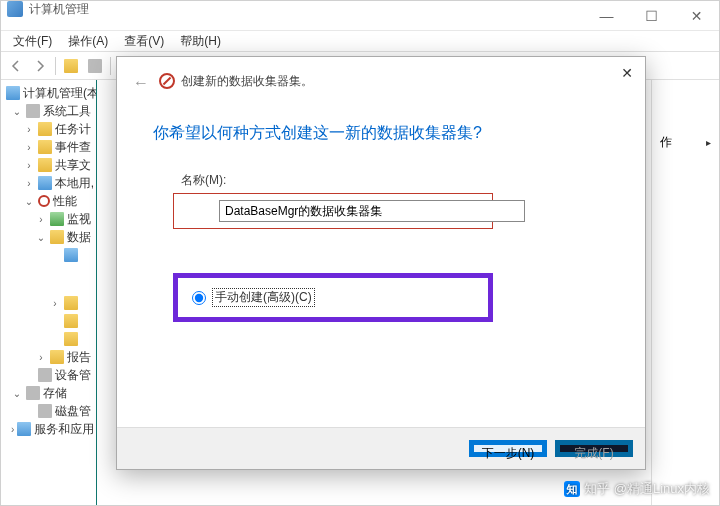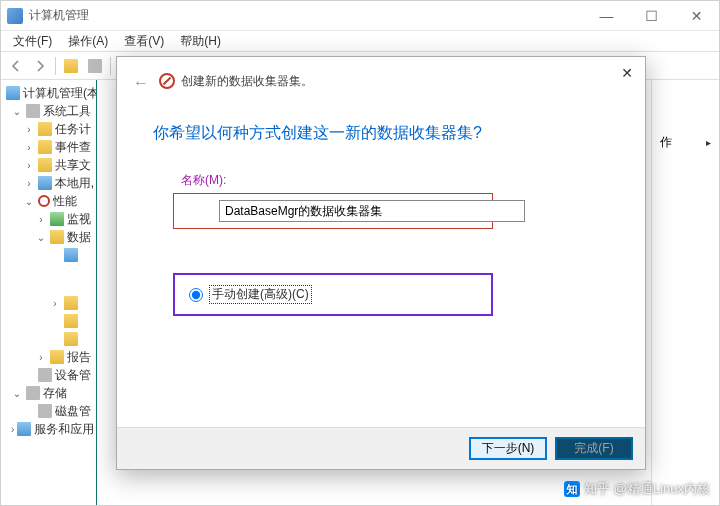--- a/index.html
+++ b/index.html
@@ -19,21 +19,20 @@
       height: 506px;
       border: 1px solid #d0d0d0;
       background: #fff;
       display: flex;
       flex-direction: column;
     }
     .titlebar {
       height: 30px;
       background: #fff;
       display: flex;
-      align-items: center;
       border-bottom: 1px solid #e8e8e8;
     }
     .titlebar-icon {
       width: 16px;
       height: 16px;
       margin: 0 6px;
       background: linear-gradient(135deg, #6ba9e0, #3b7fc4);
       border-radius: 2px;
     }
     .titlebar-text {
@@ -203,21 +202,21 @@
     .dialog-body {
       flex: 1;
       padding: 10px 36px;
     }
     .question {
       color: #0066cc;
       font-size: 16px;
       margin: 16px 0 28px;
     }
     .form-label {
-      color: #a21caf;
+      color: #404040;
       margin-bottom: 4px;
       padding-left: 28px;
     }
     .highlight-box {
       border: 1px solid #c0392b;
       padding: 6px 6px;
       margin-bottom: 30px;
       width: 320px;
       margin-left: 20px;
     }
@@ -238,51 +237,51 @@
     }
     .radio-row input[type=radio] {
       width: 14px;
       height: 14px;
     }
     .dotted-focus {
       border: 1px dotted #333;
       padding: 0 2px;
     }
     .highlight-box2 {
-      border: 2px solid #6d28d9;
+      border: 5px solid #6d28d9;
       padding: 10px 6px;
       width: 320px;
       margin-left: 20px;
     }
     .dialog-footer {
       height: 42px;
       border-top: 1px solid #ddd;
       background: #f0f0f0;
       display: flex;
       align-items: center;
       justify-content: flex-end;
       padding: 0 12px;
       gap: 8px;
     }
     .dlg-btn {
       min-width: 78px;
-      height: 23px;
-      border: 2px solid #0369a1;
+      height: 17px;
+      border: 5px solid #0369a1;
       background: #e1e1e1;
       font-family: inherit;
       font-size: 12px;
       text-align: center;
     }
     .dlg-btn.primary {
       border-color: #0078d7;
       background: #e5f1fb;
     }
     .dlg-btn.disabled {
       color: #a0a0a0;
-      background: #0c4a6e;
+      background: #0f172a;
     }
     
     
     .watermark {
       position: absolute;
       right: 10px;
       bottom: 8px;
       color: rgba(255,255,255,0.85);
       text-shadow: 0 0 3px rgba(0,0,0,0.7);
       font-size: 13px;

